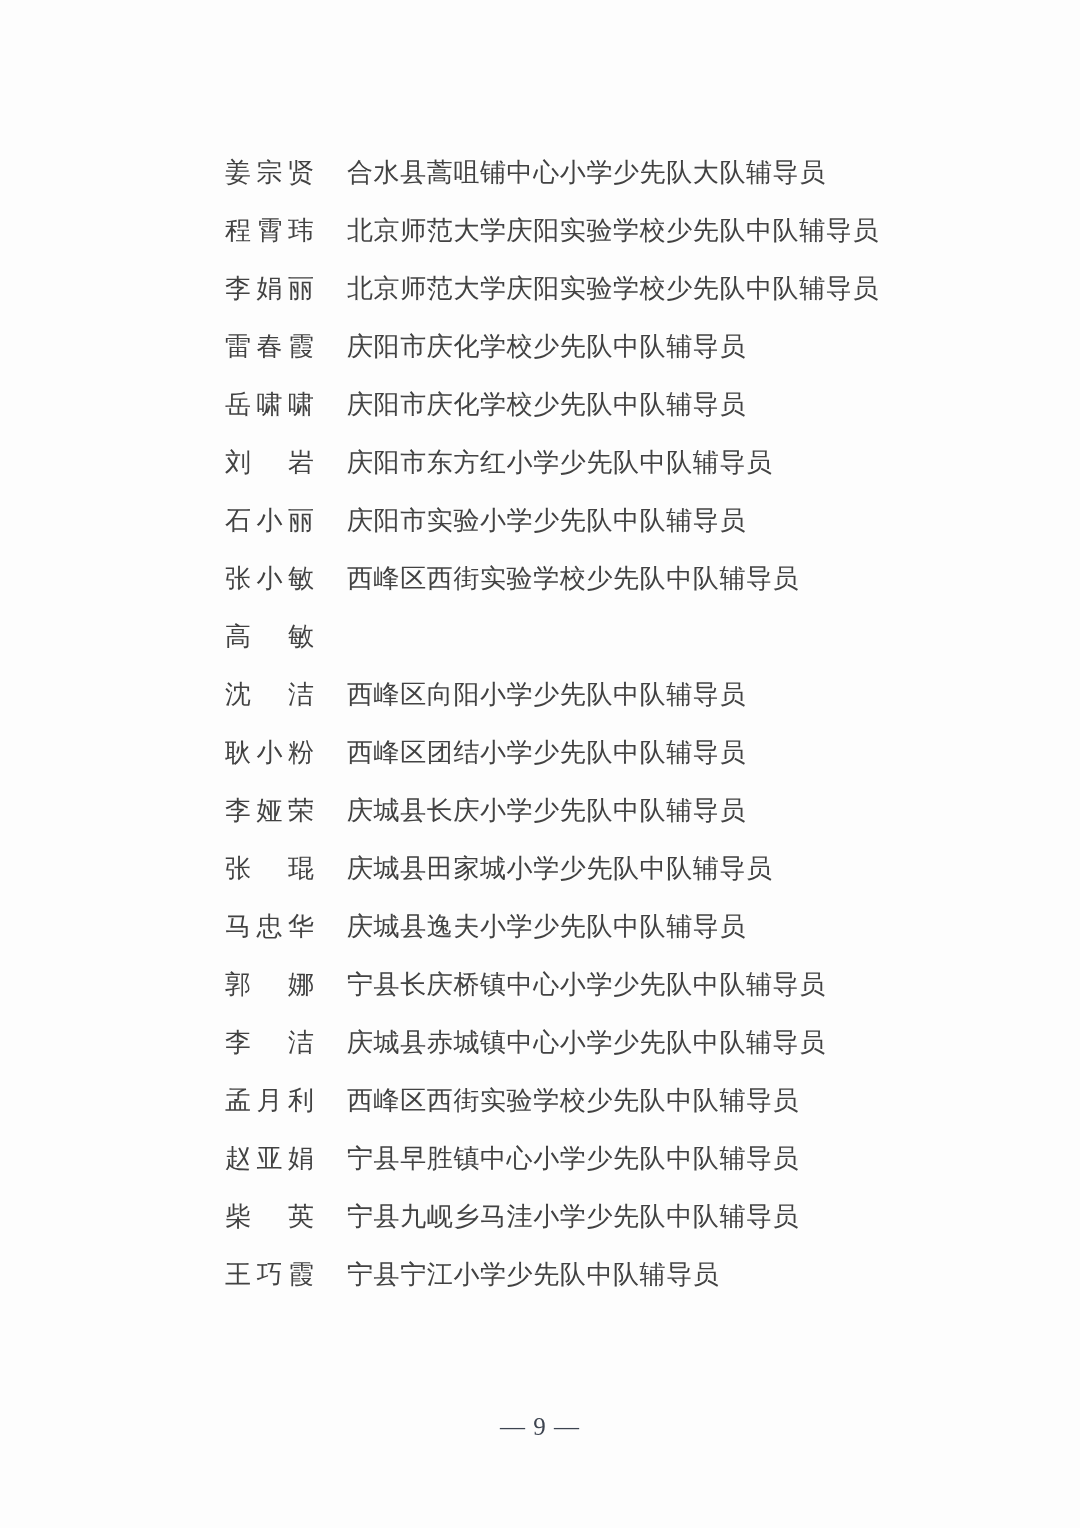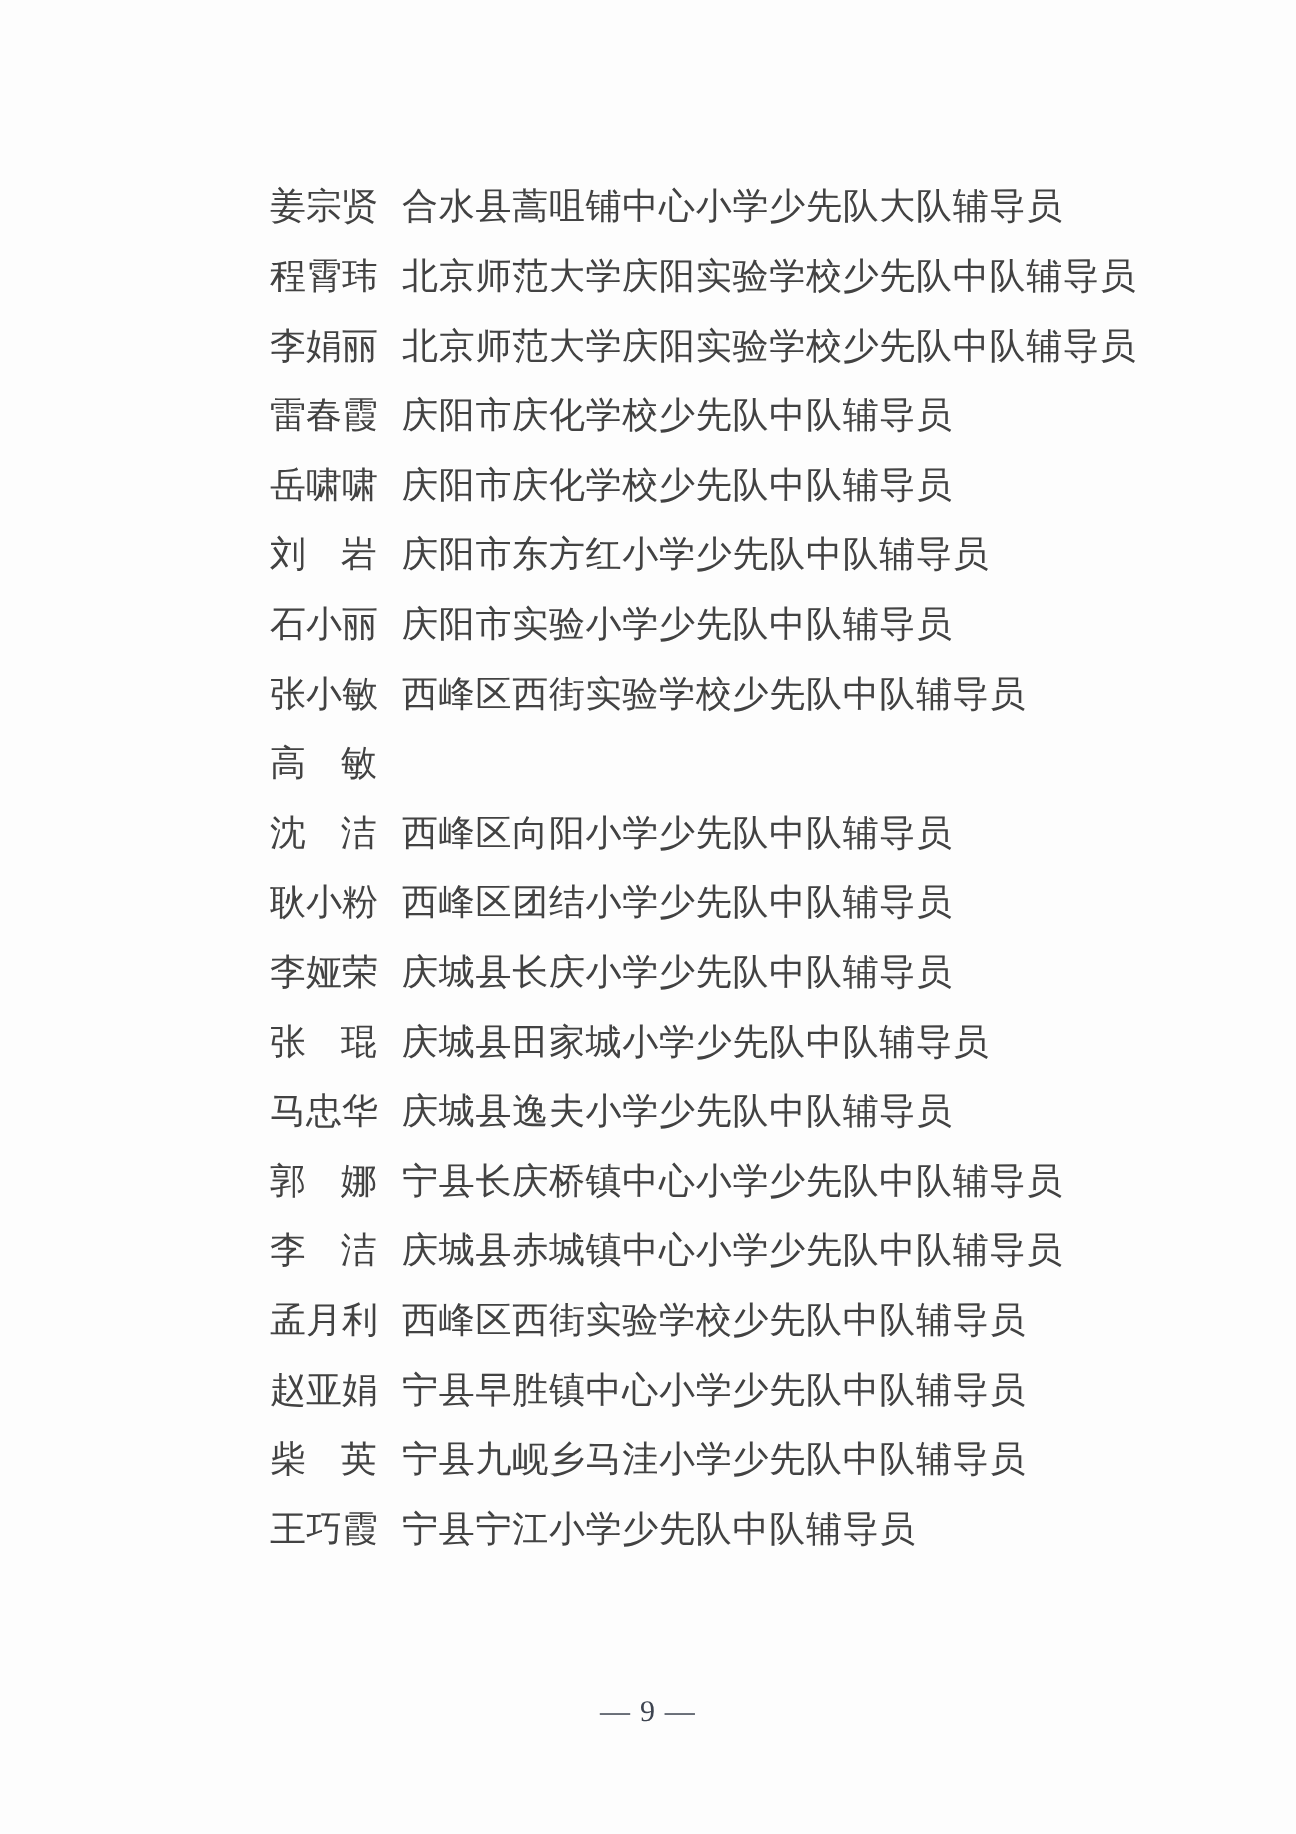--- a/index.html
+++ b/index.html
@@ -23,34 +23,34 @@
   .rows {
     position: absolute;
     top: 144px;
     left: 225px;
     right: 60px;
   }
   .row {
     height: 58px;
     display: flex;
     align-items: center;
-    font-size: 30px;
+    font-size: 26px;
     line-height: 58px;
     white-space: nowrap;
   }
   .name {
     display: inline-block;
     width: 89px;
     text-align: justify;
     text-align-last: justify;
     -moz-text-align-last: justify;
     flex: 0 0 89px;
   }
   .title {
-    margin-left: 21px;
+    margin-left: 33px;
     letter-spacing: 0.6px;
   }
   .footer {
     position: absolute;
     top: 1413px;
     left: 0;
     width: 1080px;
     text-align: center;
     font-size: 25px;
     color: #3d4450;

